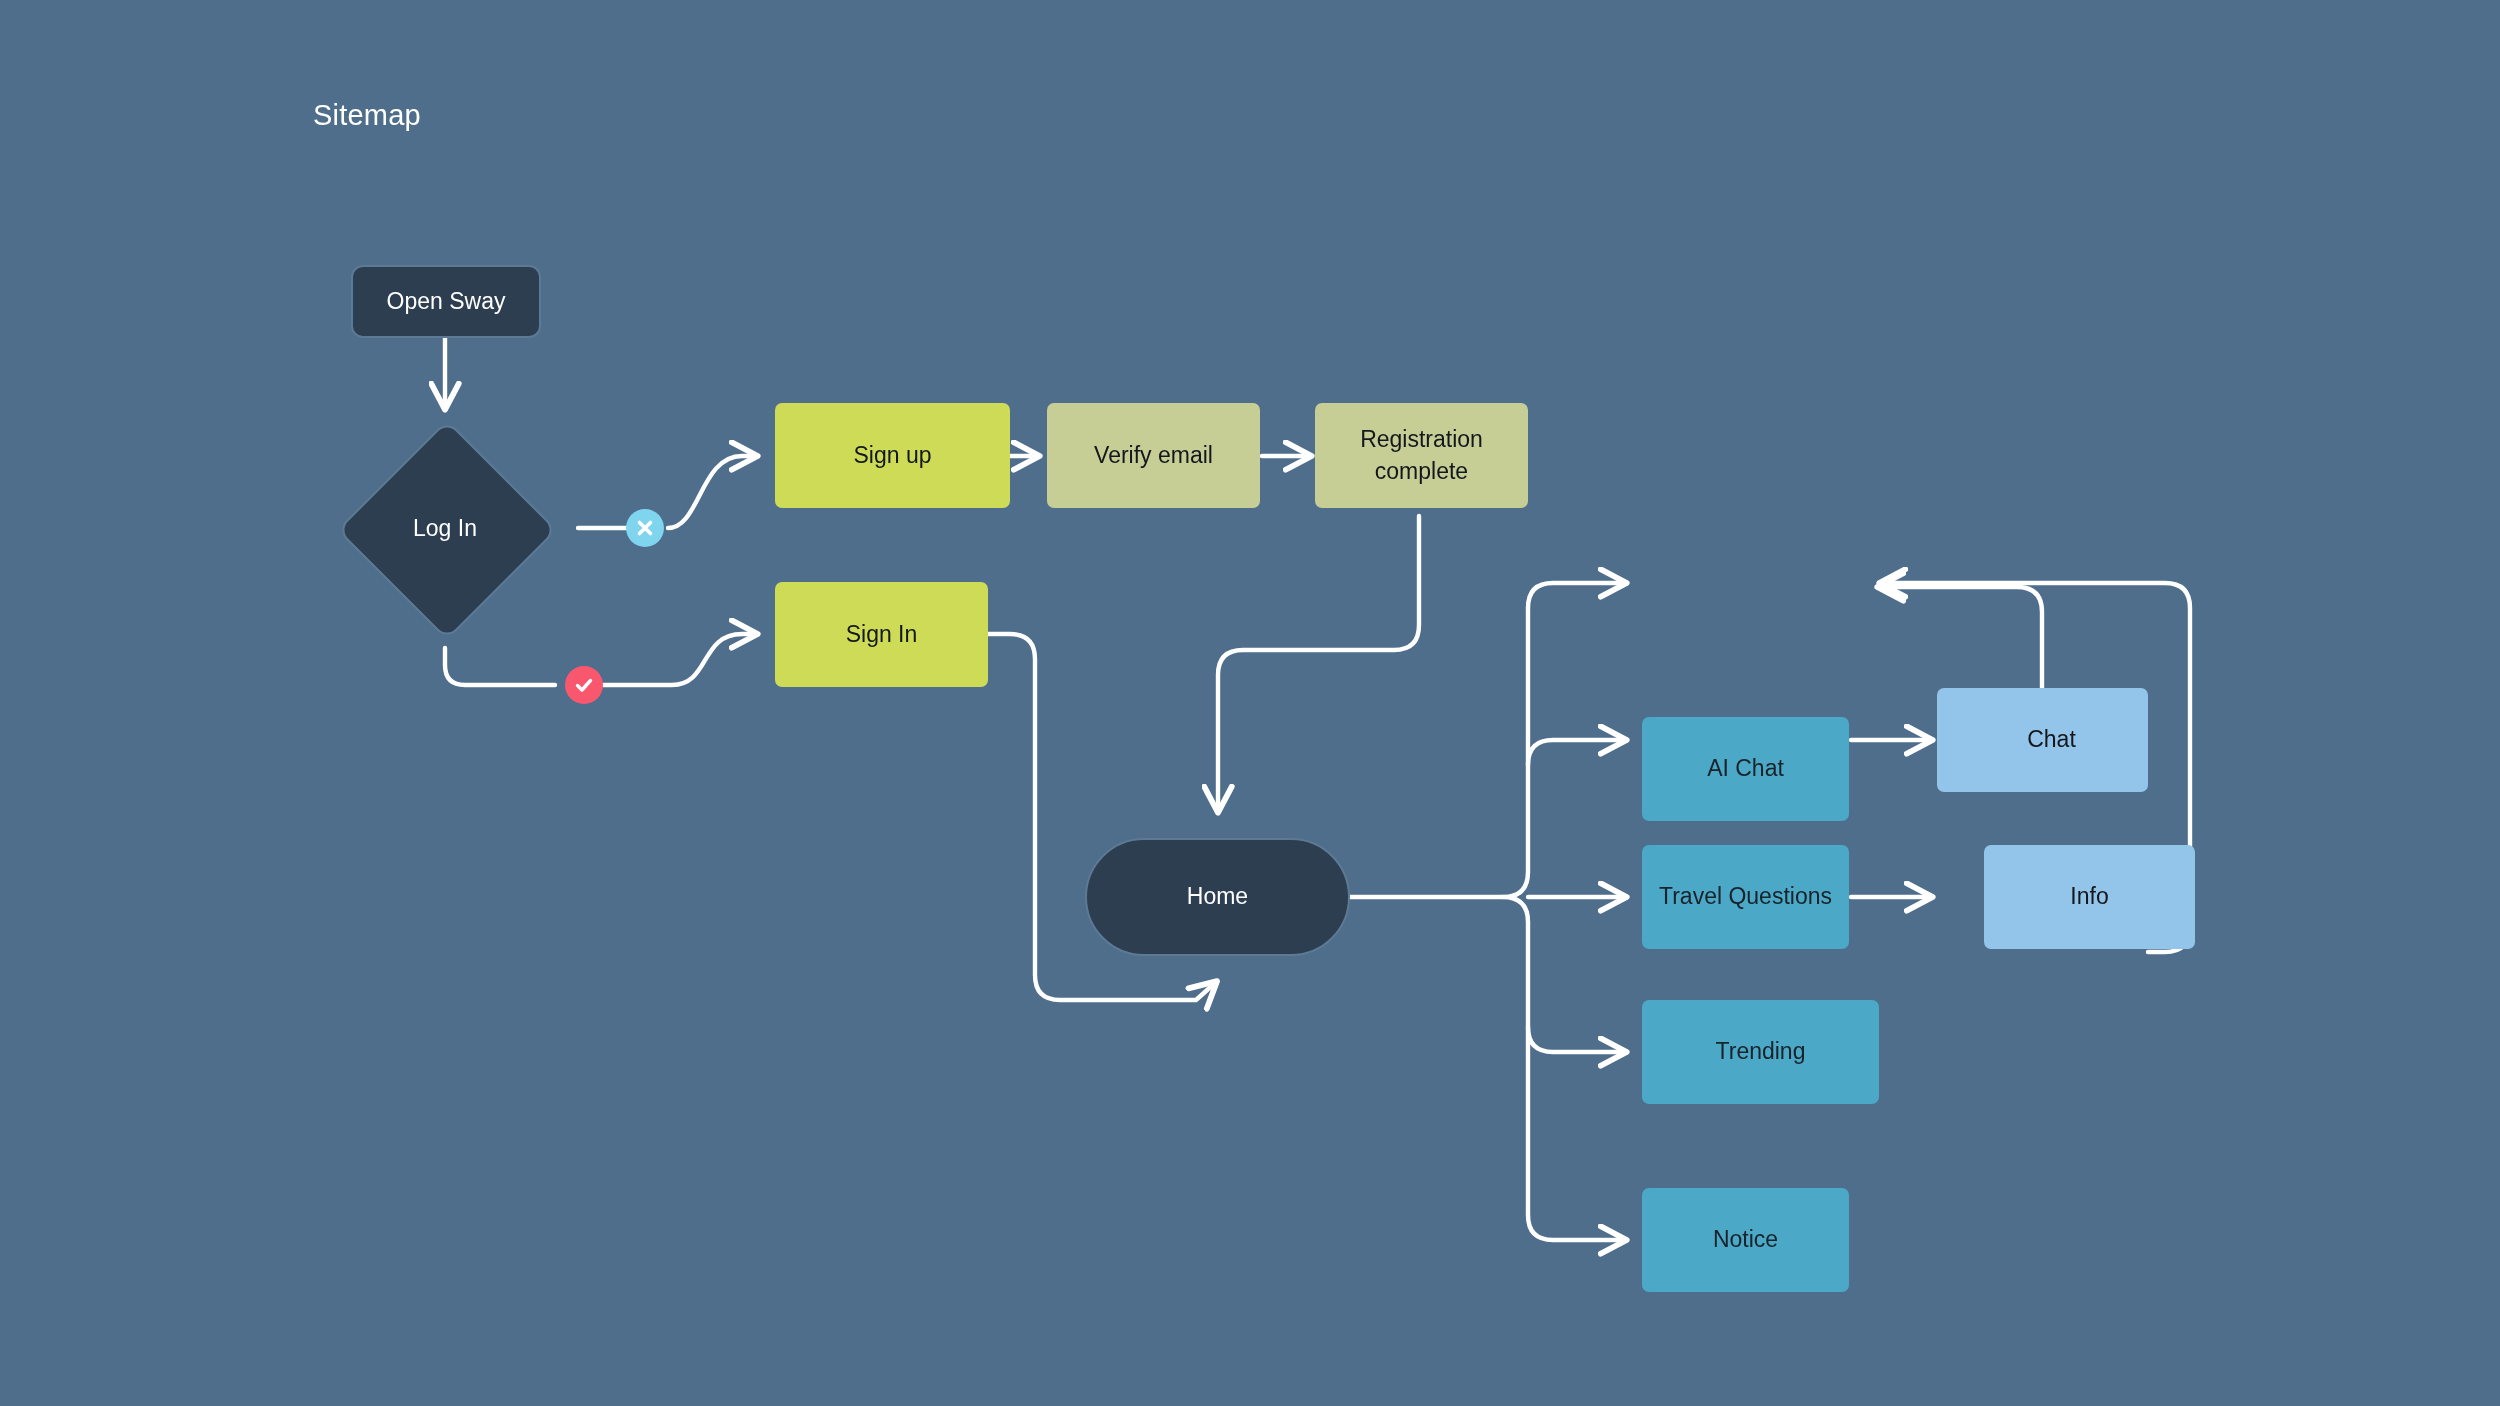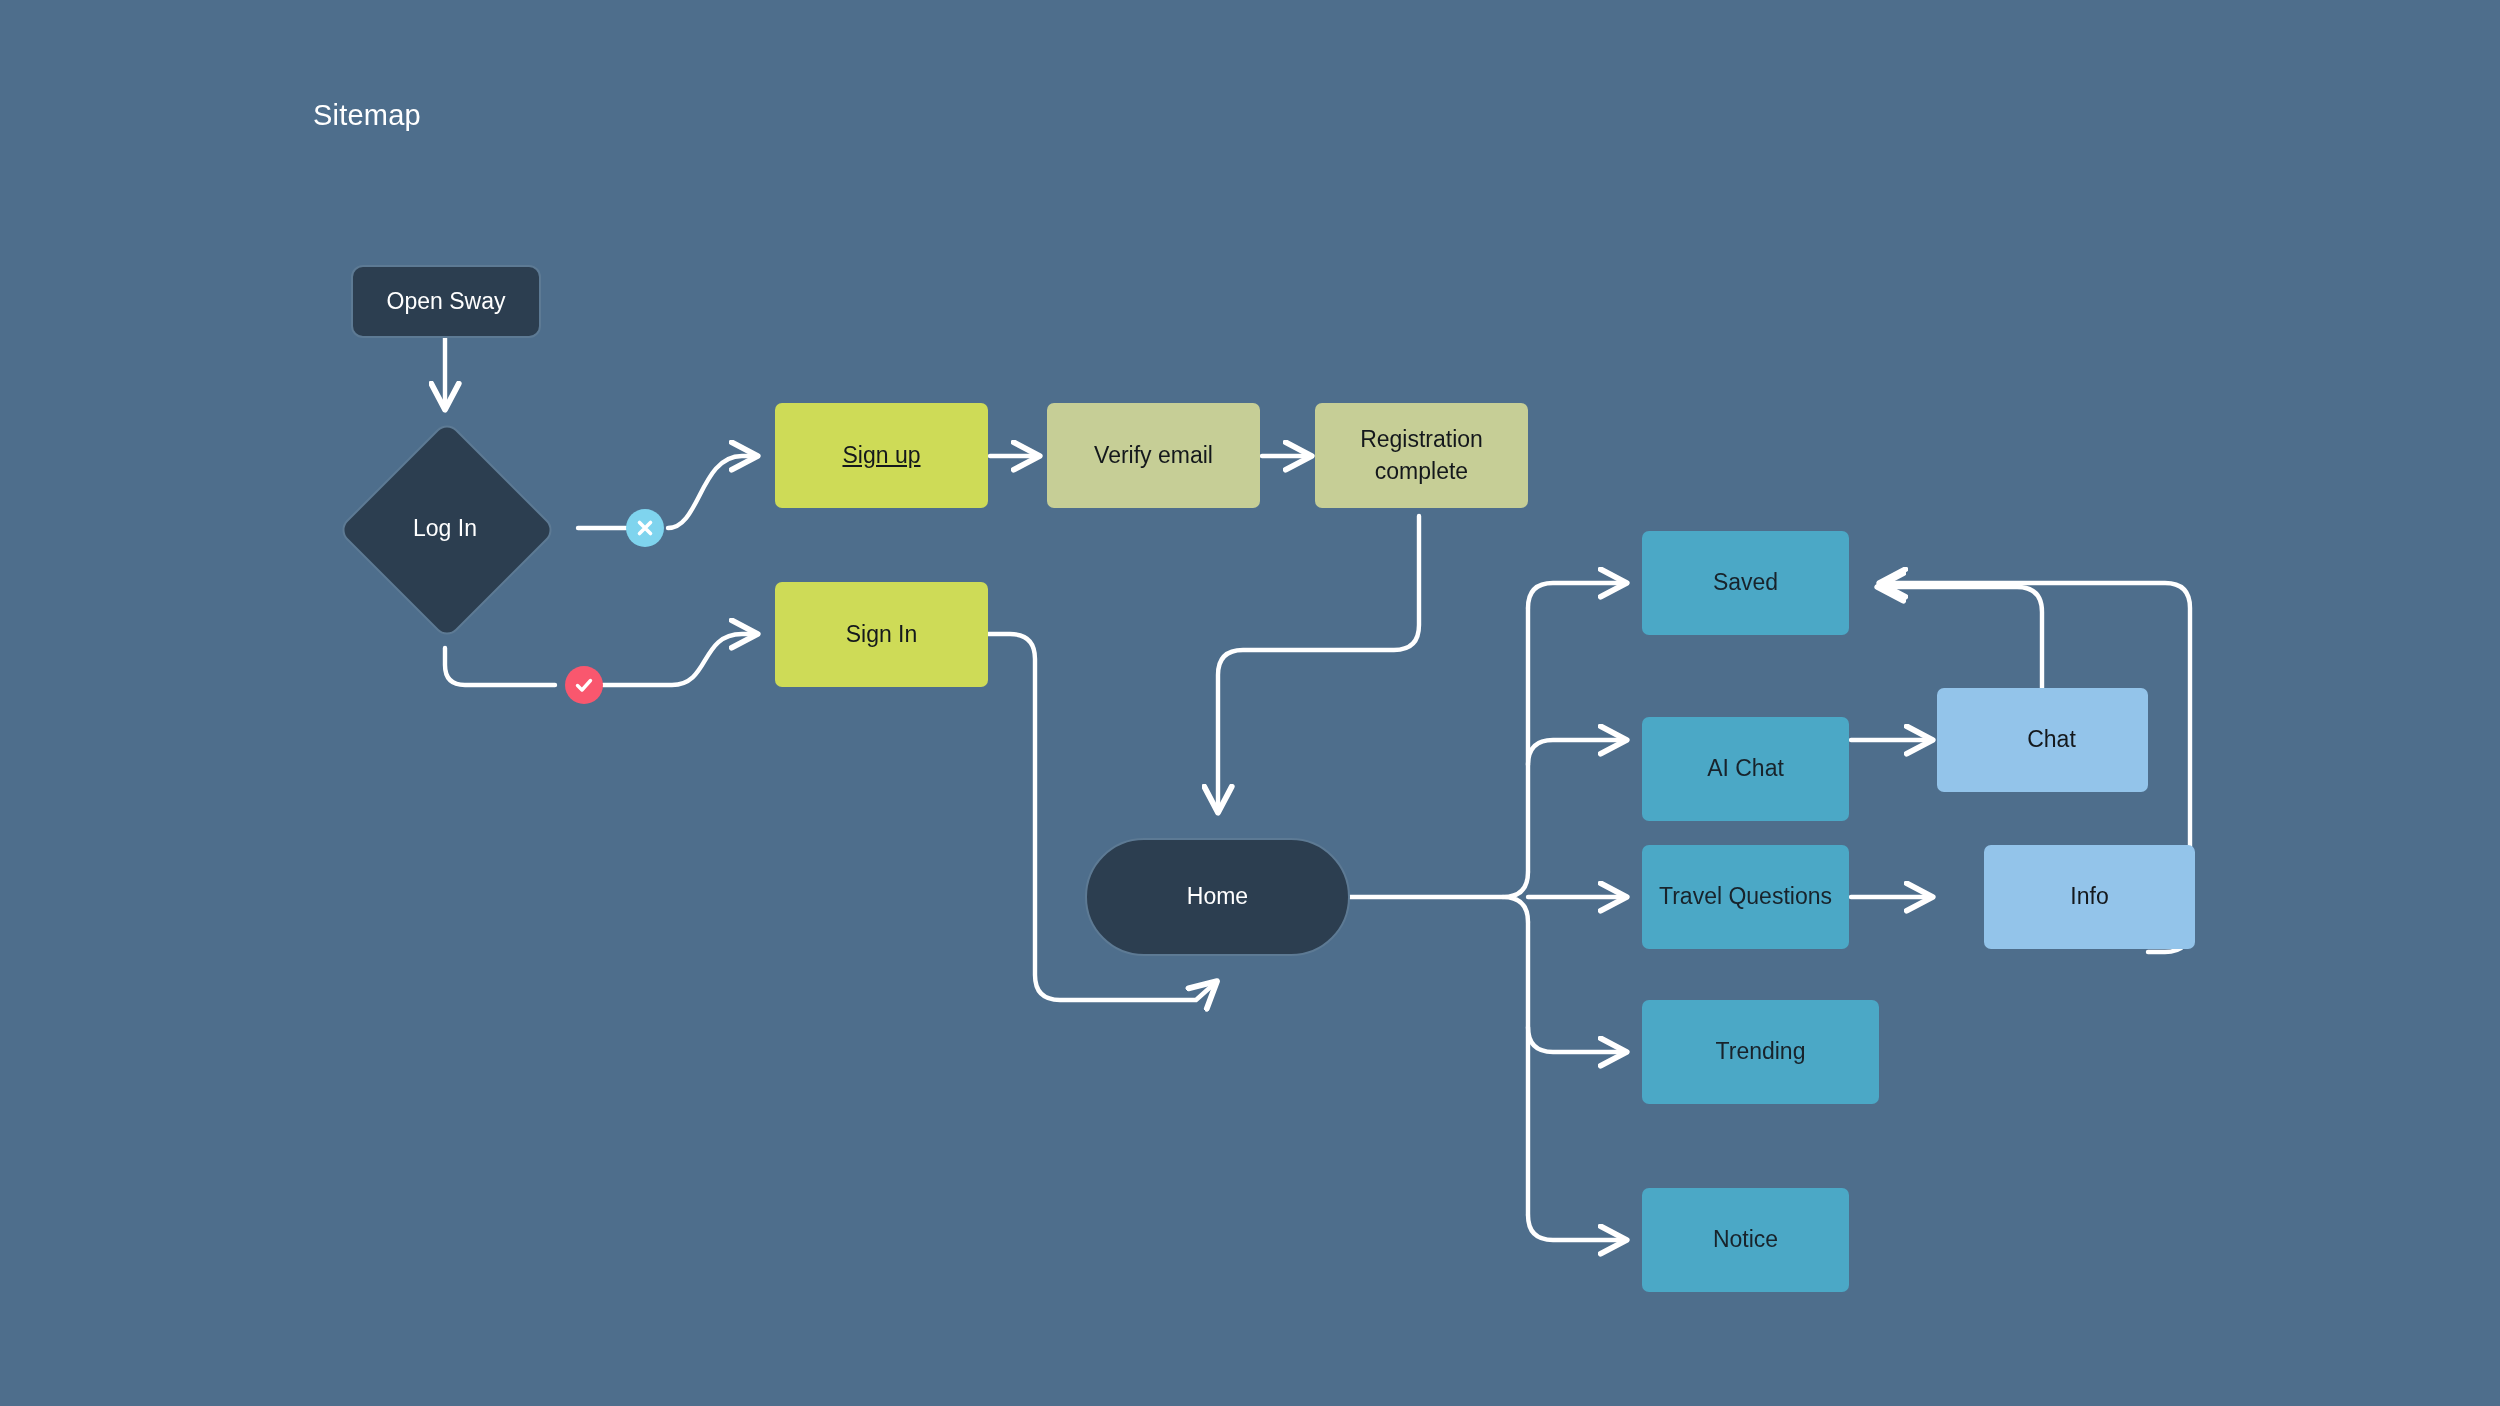--- a/index.html
+++ b/index.html
@@ -197,44 +197,41 @@
     <svg width="20" height="20" viewBox="0 0 20 20">
       <path d="M4.5,4.5 L15.5,15.5 M15.5,4.5 L4.5,15.5" stroke="#ffffff" stroke-width="3.6" stroke-linecap="round"></path>
     </svg>
   </div>
   <div class="badge badge-check" style="left:565px; top:666px;">
     <svg width="22" height="22" viewBox="0 0 22 22">
       <path d="M4.5,11.5 L9,16 L17.5,6.5" stroke="#ffffff" stroke-width="3.4" fill="none" stroke-linecap="round" stroke-linejoin="round"></path>
     </svg>
   </div>
 
-  <div class="node node-lime" style="left:775px; top:403px; width:213px; height:105px;text-decoration:underline;">
+  <div class="node node-lime" style="left:775px; top:403px; width:235px; height:105px;">
     <span>Sign up</span>
   </div>
 
   <div class="node node-sage" style="left:1047px; top:403px; width:213px; height:105px;">
     <span>Verify email</span>
   </div>
 
   <div class="node node-sage" style="left:1315px; top:403px; width:213px; height:105px; flex-direction:column;">
     <span>Registration</span>
     <span>complete</span>
   </div>
 
   <div class="node node-lime" style="left:775px; top:582px; width:213px; height:105px;">
     <span>Sign In</span>
   </div>
 
   <div class="node node-pill" style="left:1085px; top:838px; width:265px; height:118px;">
     <span>Home</span>
   </div>
 
-  <div class="node node-teal" style="left:1642px; top:531px; width:207px; height:104px;">
-    <span>Saved</span>
-  </div>
 
   <div class="node node-teal" style="left:1642px; top:688px; width:207px; height:104px;margin-top:29px;">
     <span>AI Chat</span>
   </div>
 
   <div class="node node-teal" style="left:1642px; top:845px; width:207px; height:104px;">
     <span>Travel Questions</span>
   </div>
 
   <div class="node node-teal" style="left:1642px; top:1000px; width:237px; height:104px;">

